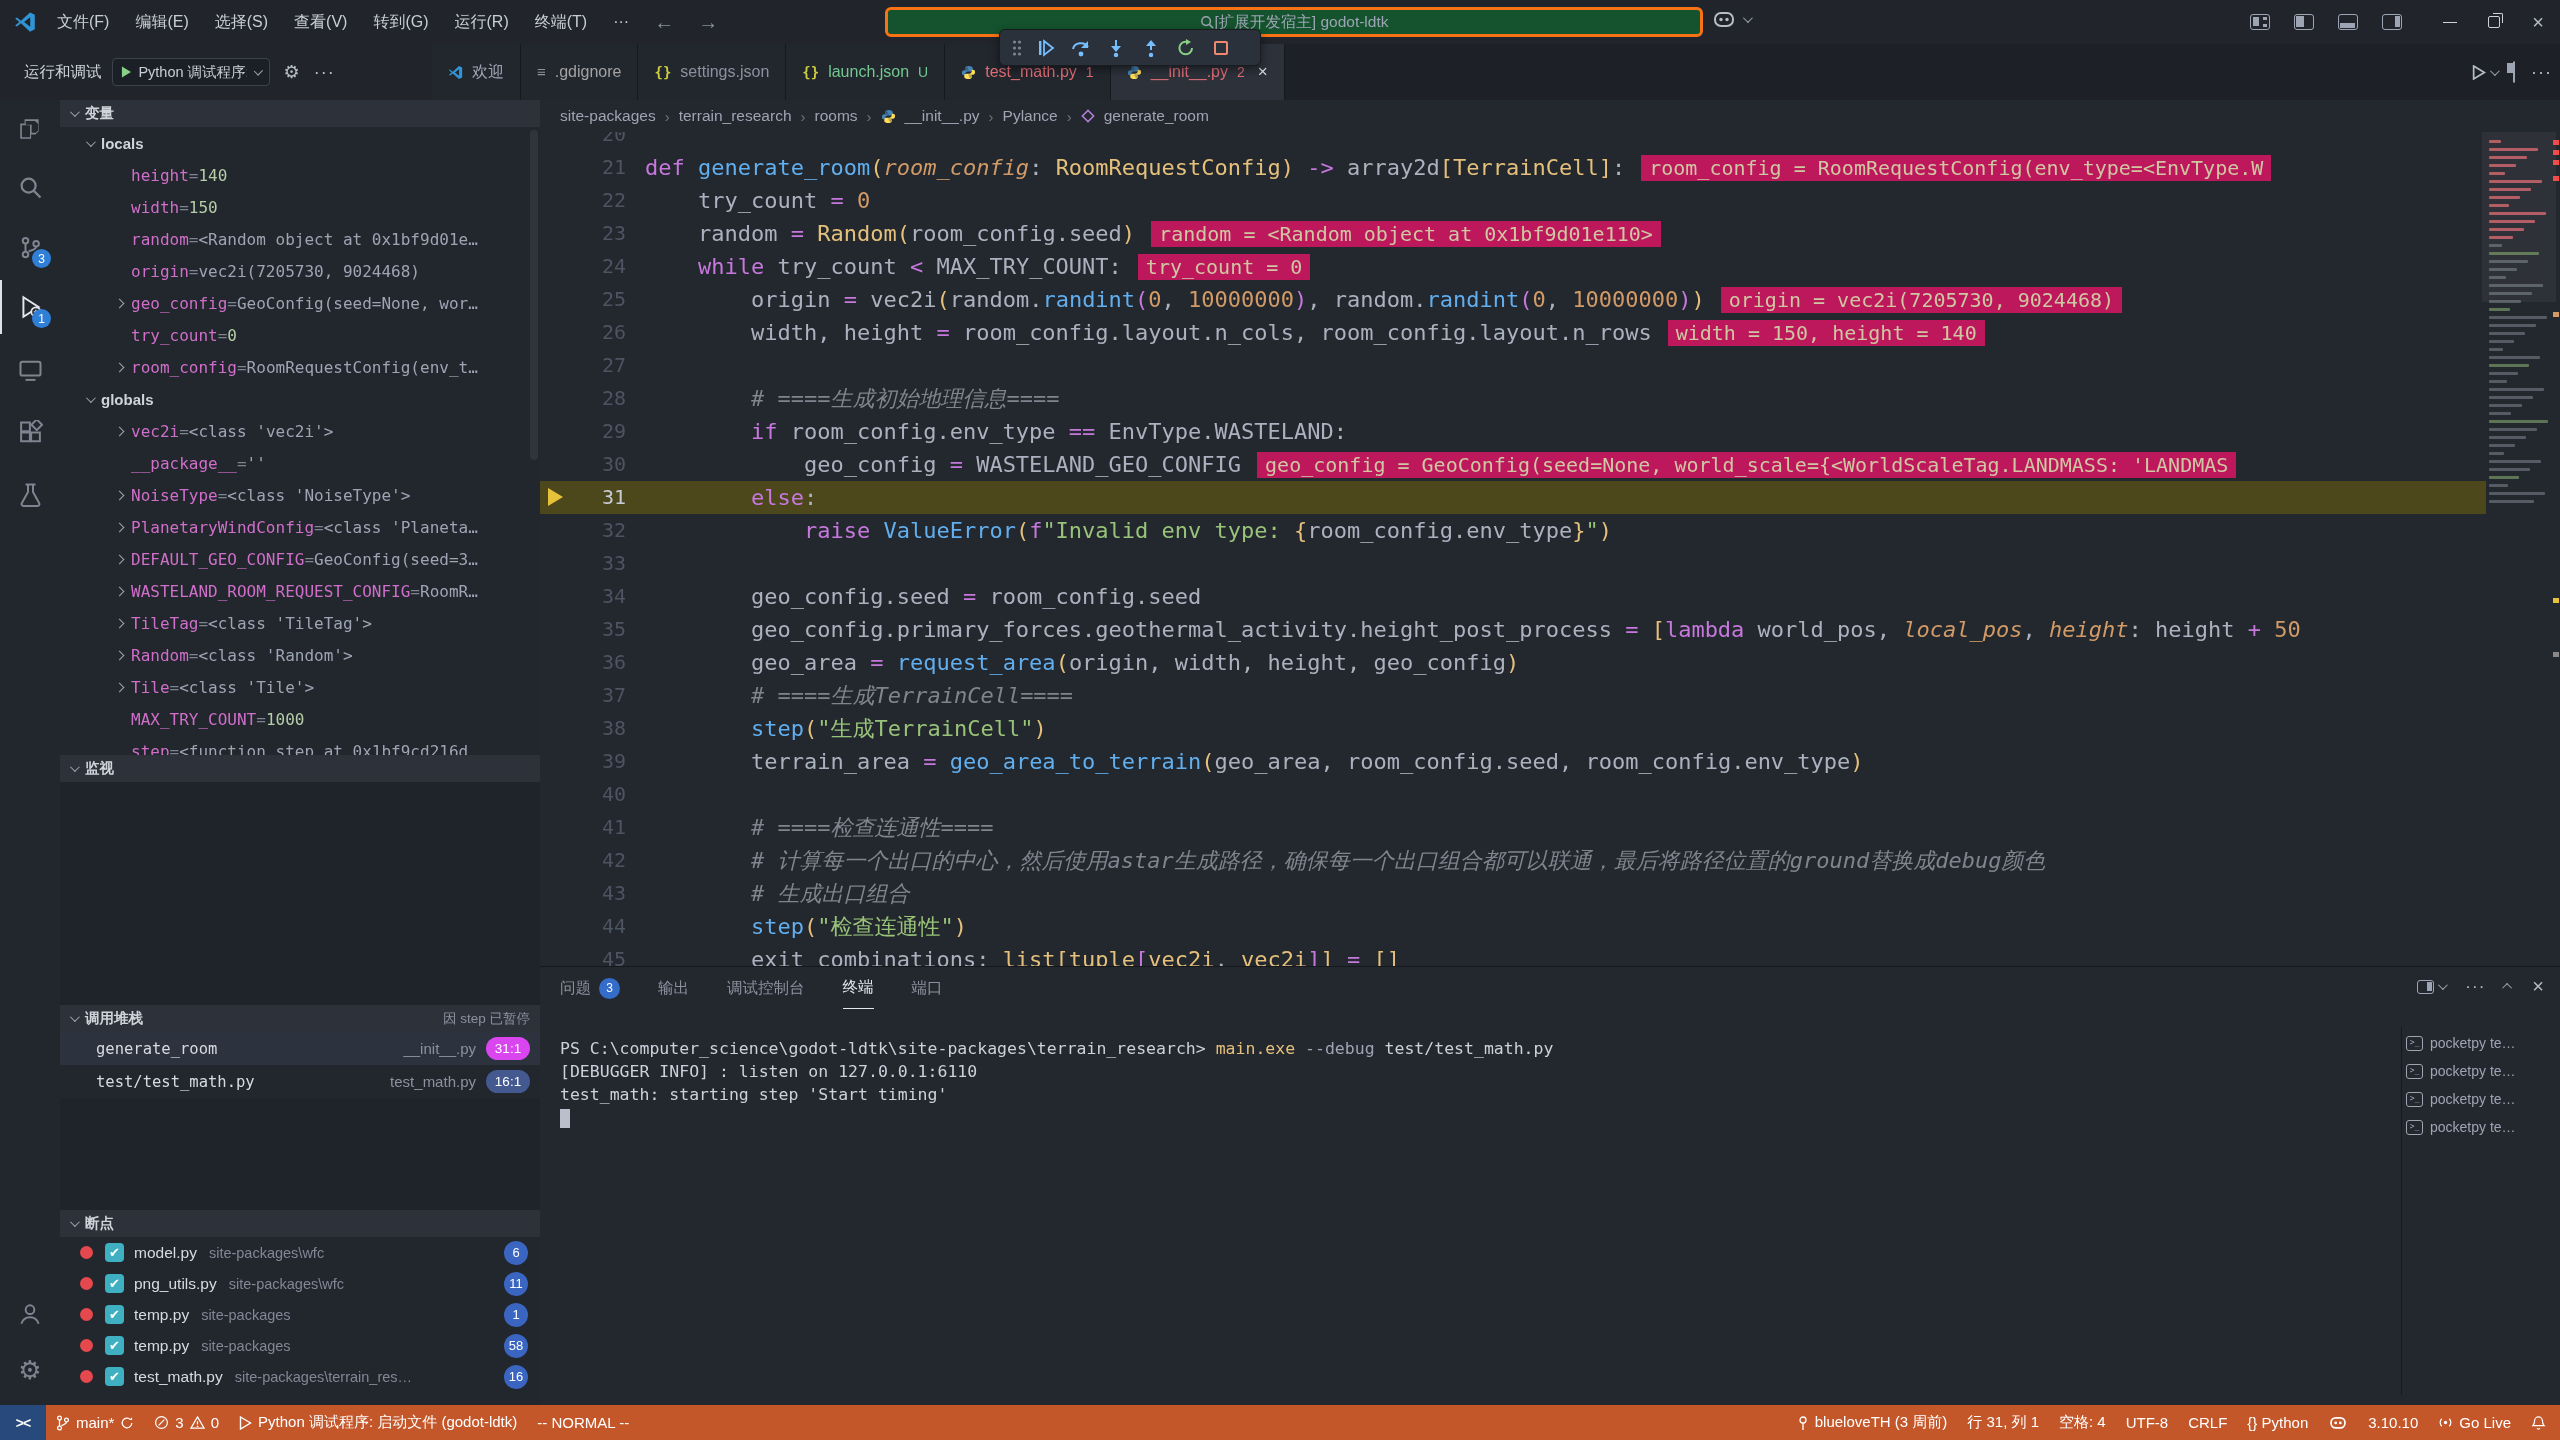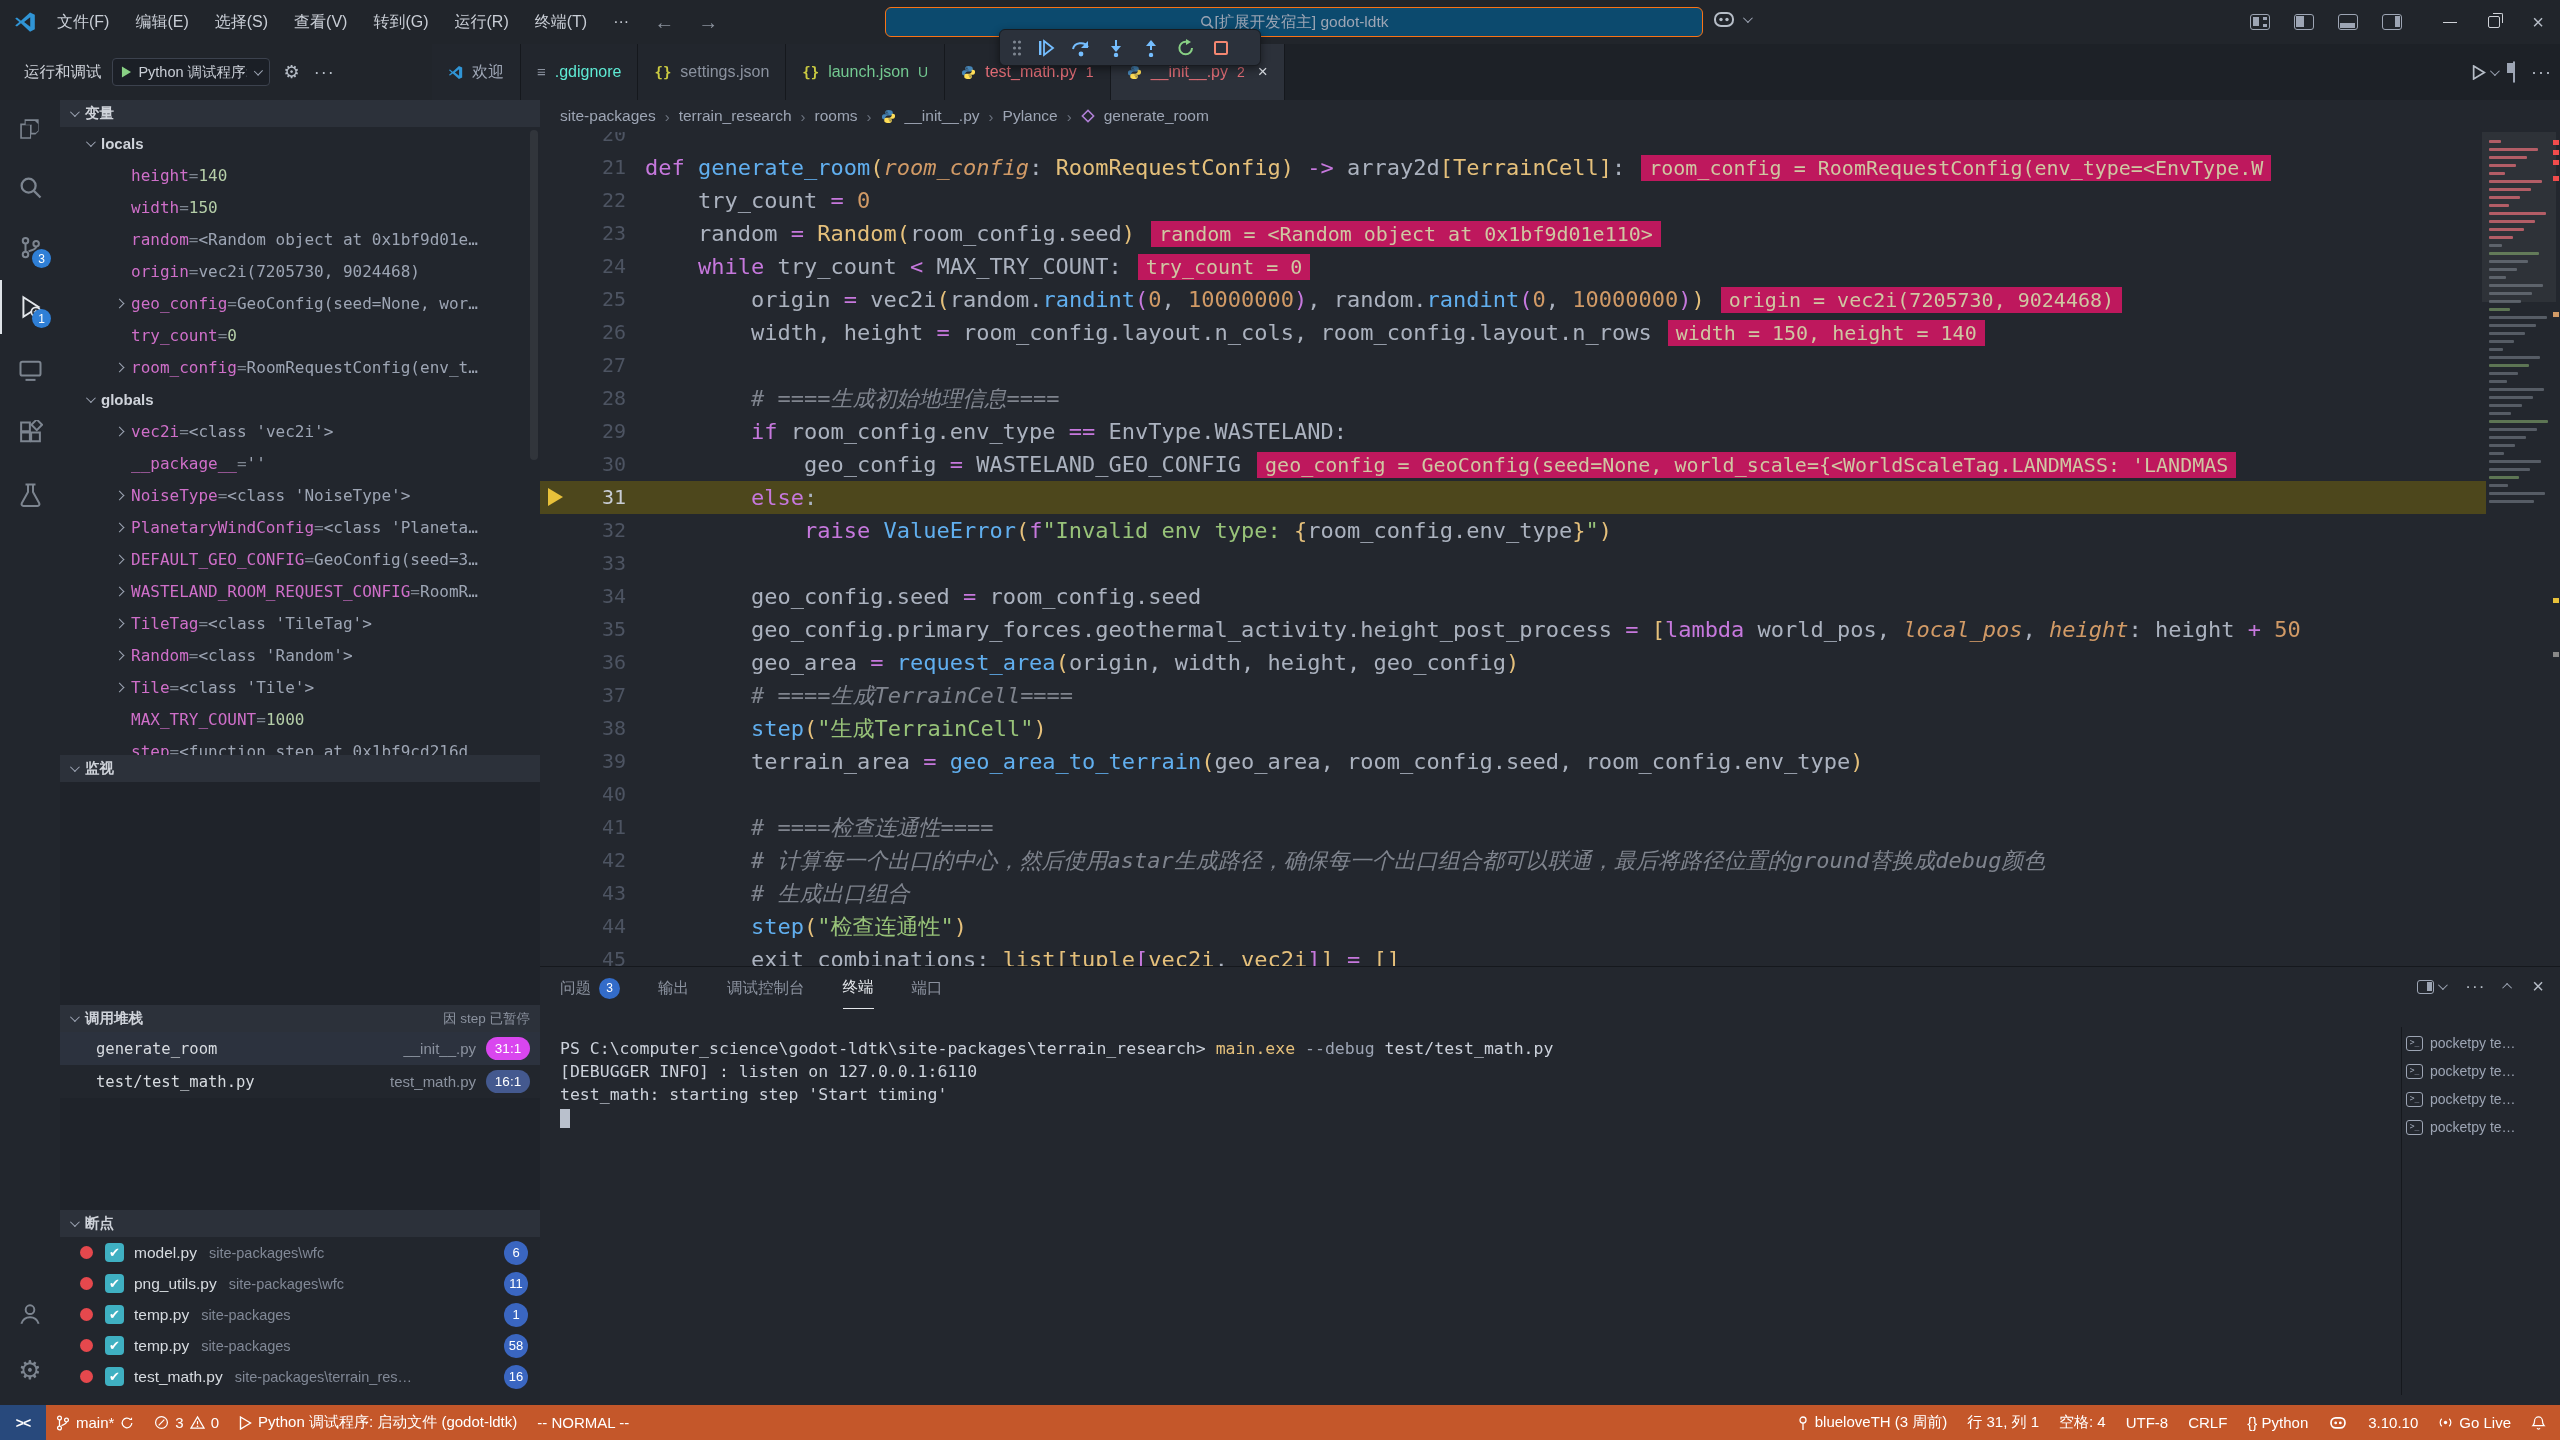--- a/index.html
+++ b/index.html
@@ -4,22 +4,22 @@
 <style>
   * { margin:0; padding:0; box-sizing:border-box; }
   html,body { width:2560px; height:1440px; overflow:hidden; background:#1d2127;
     font-family:"Liberation Sans", sans-serif; color:#abb2bf; }
   .mono { font-family:"DejaVu Sans Mono", monospace; }
 
   
   #titlebar { position:absolute; left:0; top:0; width:2560px; height:44px; background:#21252b; display:flex; align-items:center; }
   .menu-item { padding:0 13px; font-size:16px; color:#c9ced6; height:44px; line-height:44px; }
   .nav-arrow { color:#8b929d; font-size:20px; padding:0 12px; }
-  #searchbox { position:absolute; left:885px; top:7px; width:818px; height:30px; background:#0c4a6e;
-    border:1px solid #f97316; border-radius:6px; display:flex; align-items:center; justify-content:center;
+  #searchbox { position:absolute; left:885px; top:7px; width:818px; height:30px; background:#14532d;
+    border:3px solid #f97316; border-radius:6px; display:flex; align-items:center; justify-content:center;
     color:#9da5b4; font-size:15.5px; }
   #win-icons { position:absolute; right:0; top:0; height:44px; display:flex; align-items:center; }
   .wicon { width:44px; height:44px; display:flex; align-items:center; justify-content:center; color:#b6bdc7; }
   .layouticon { width:20px; height:16px; border:1.5px solid #9da5b4; border-radius:3px; position:relative; }
   .layouticon .fill { position:absolute; background:#9da5b4; }
 
   
   #dbg-toolbar { position:absolute; left:999px; top:29px; width:262px; height:37px; background:#2b313b;
     border:1px solid #181b20; border-radius:6px; box-shadow:0 3px 8px rgba(0,0,0,.45);
     display:flex; align-items:center; z-index:50; padding:0 6px; }
@@ -265,21 +265,21 @@
       <div class="tab">
         <span>
           <svg width="15" height="15" viewBox="0 0 24 24">
             <path fill="#3095d6" d="M17.5 1.5 7.6 10.6 3.2 7.2 1.3 8.1l4.5 3.9-4.5 3.9 1.9.9 4.4-3.4 9.9 9.1 5.2-2.5V4L17.5 1.5zM17.7 6.9v10.2L11 12l6.7-5.1z"></path>
           </svg>
         </span>
         <span style="color: rgb(157, 165, 180);">欢迎</span>
       </div>
       <div class="tab">
         <span><span style="color:#8b929f;font-size:15px">≡</span></span>
-        <span style="color: #5eead4;">.gdignore</span>
+        <span style="color: #a3a3a3;">.gdignore</span>
       </div>
       <div class="tab">
         <span><span style="color:#cbcb41;font-size:14px;font-weight:bold" class="mono">{}</span></span>
         <span style="color: rgb(139, 146, 159);">settings.json</span>
       </div>
       <div class="tab">
         <span><span style="color:#cbcb41;font-size:14px;font-weight:bold" class="mono">{}</span></span>
         <span style="color: rgb(115, 201, 145);">launch.json</span>
         <span style="color: rgb(115, 201, 145); font-size: 14px;">U</span>
       </div>

